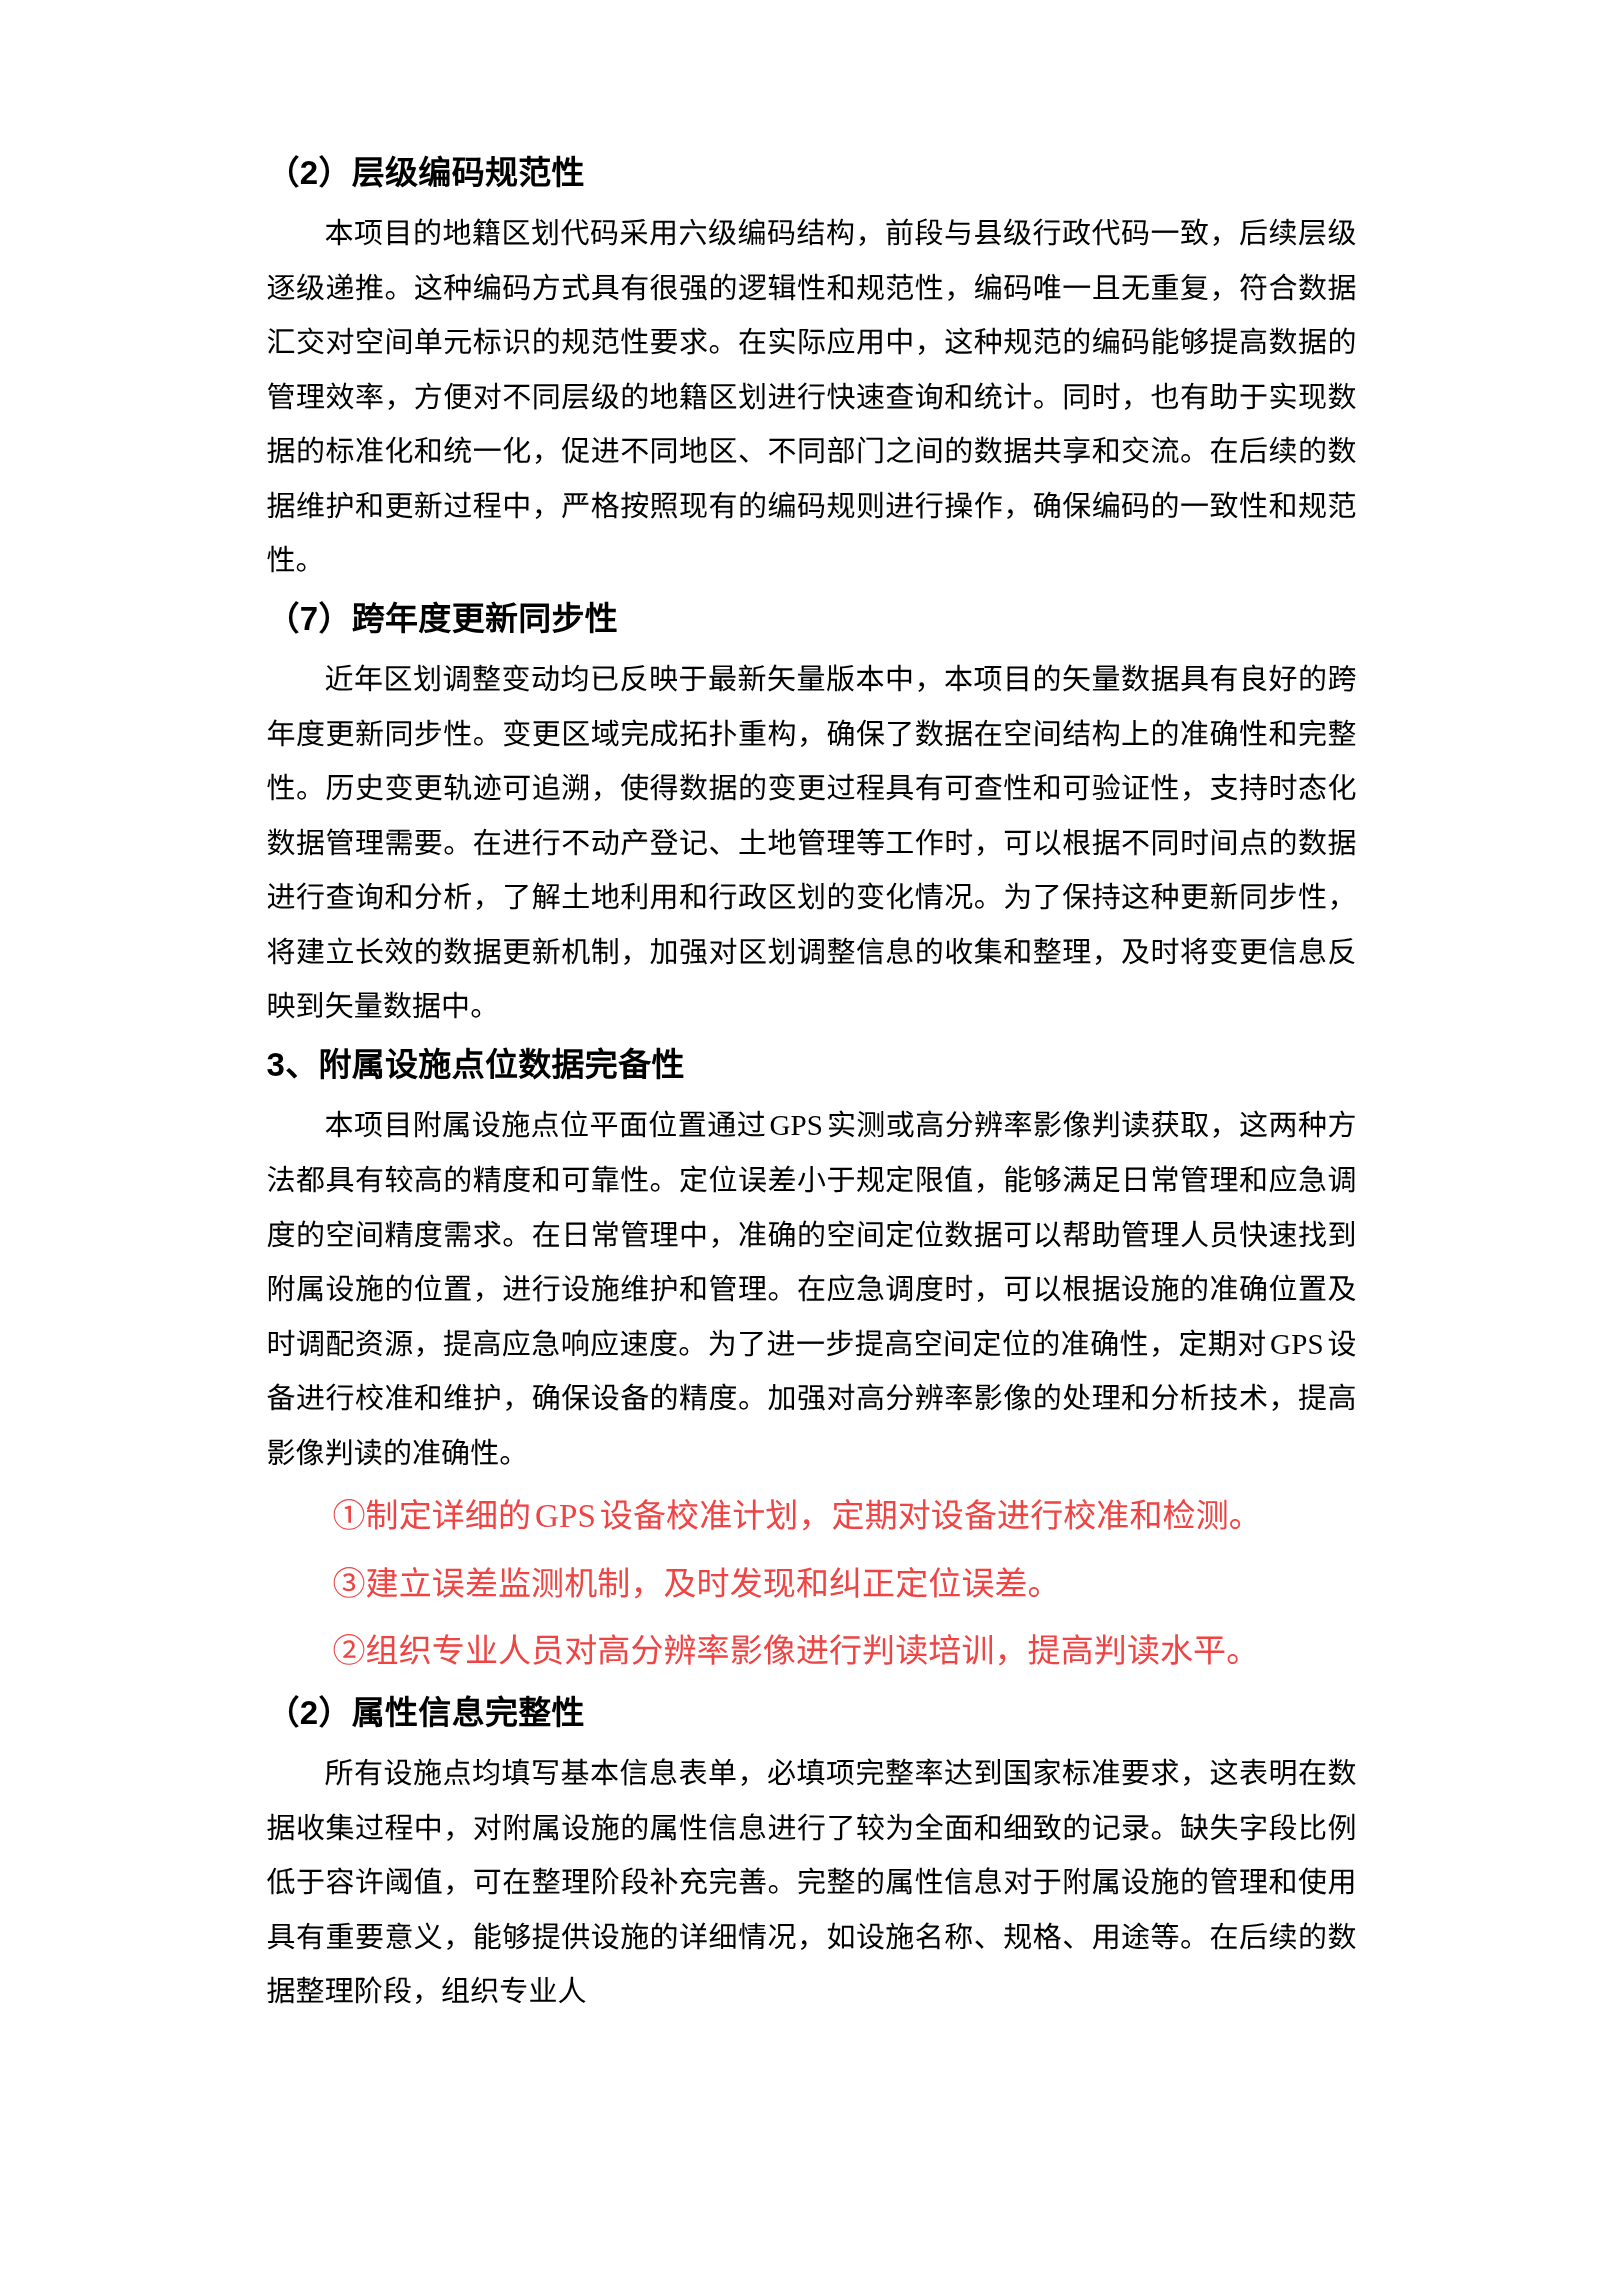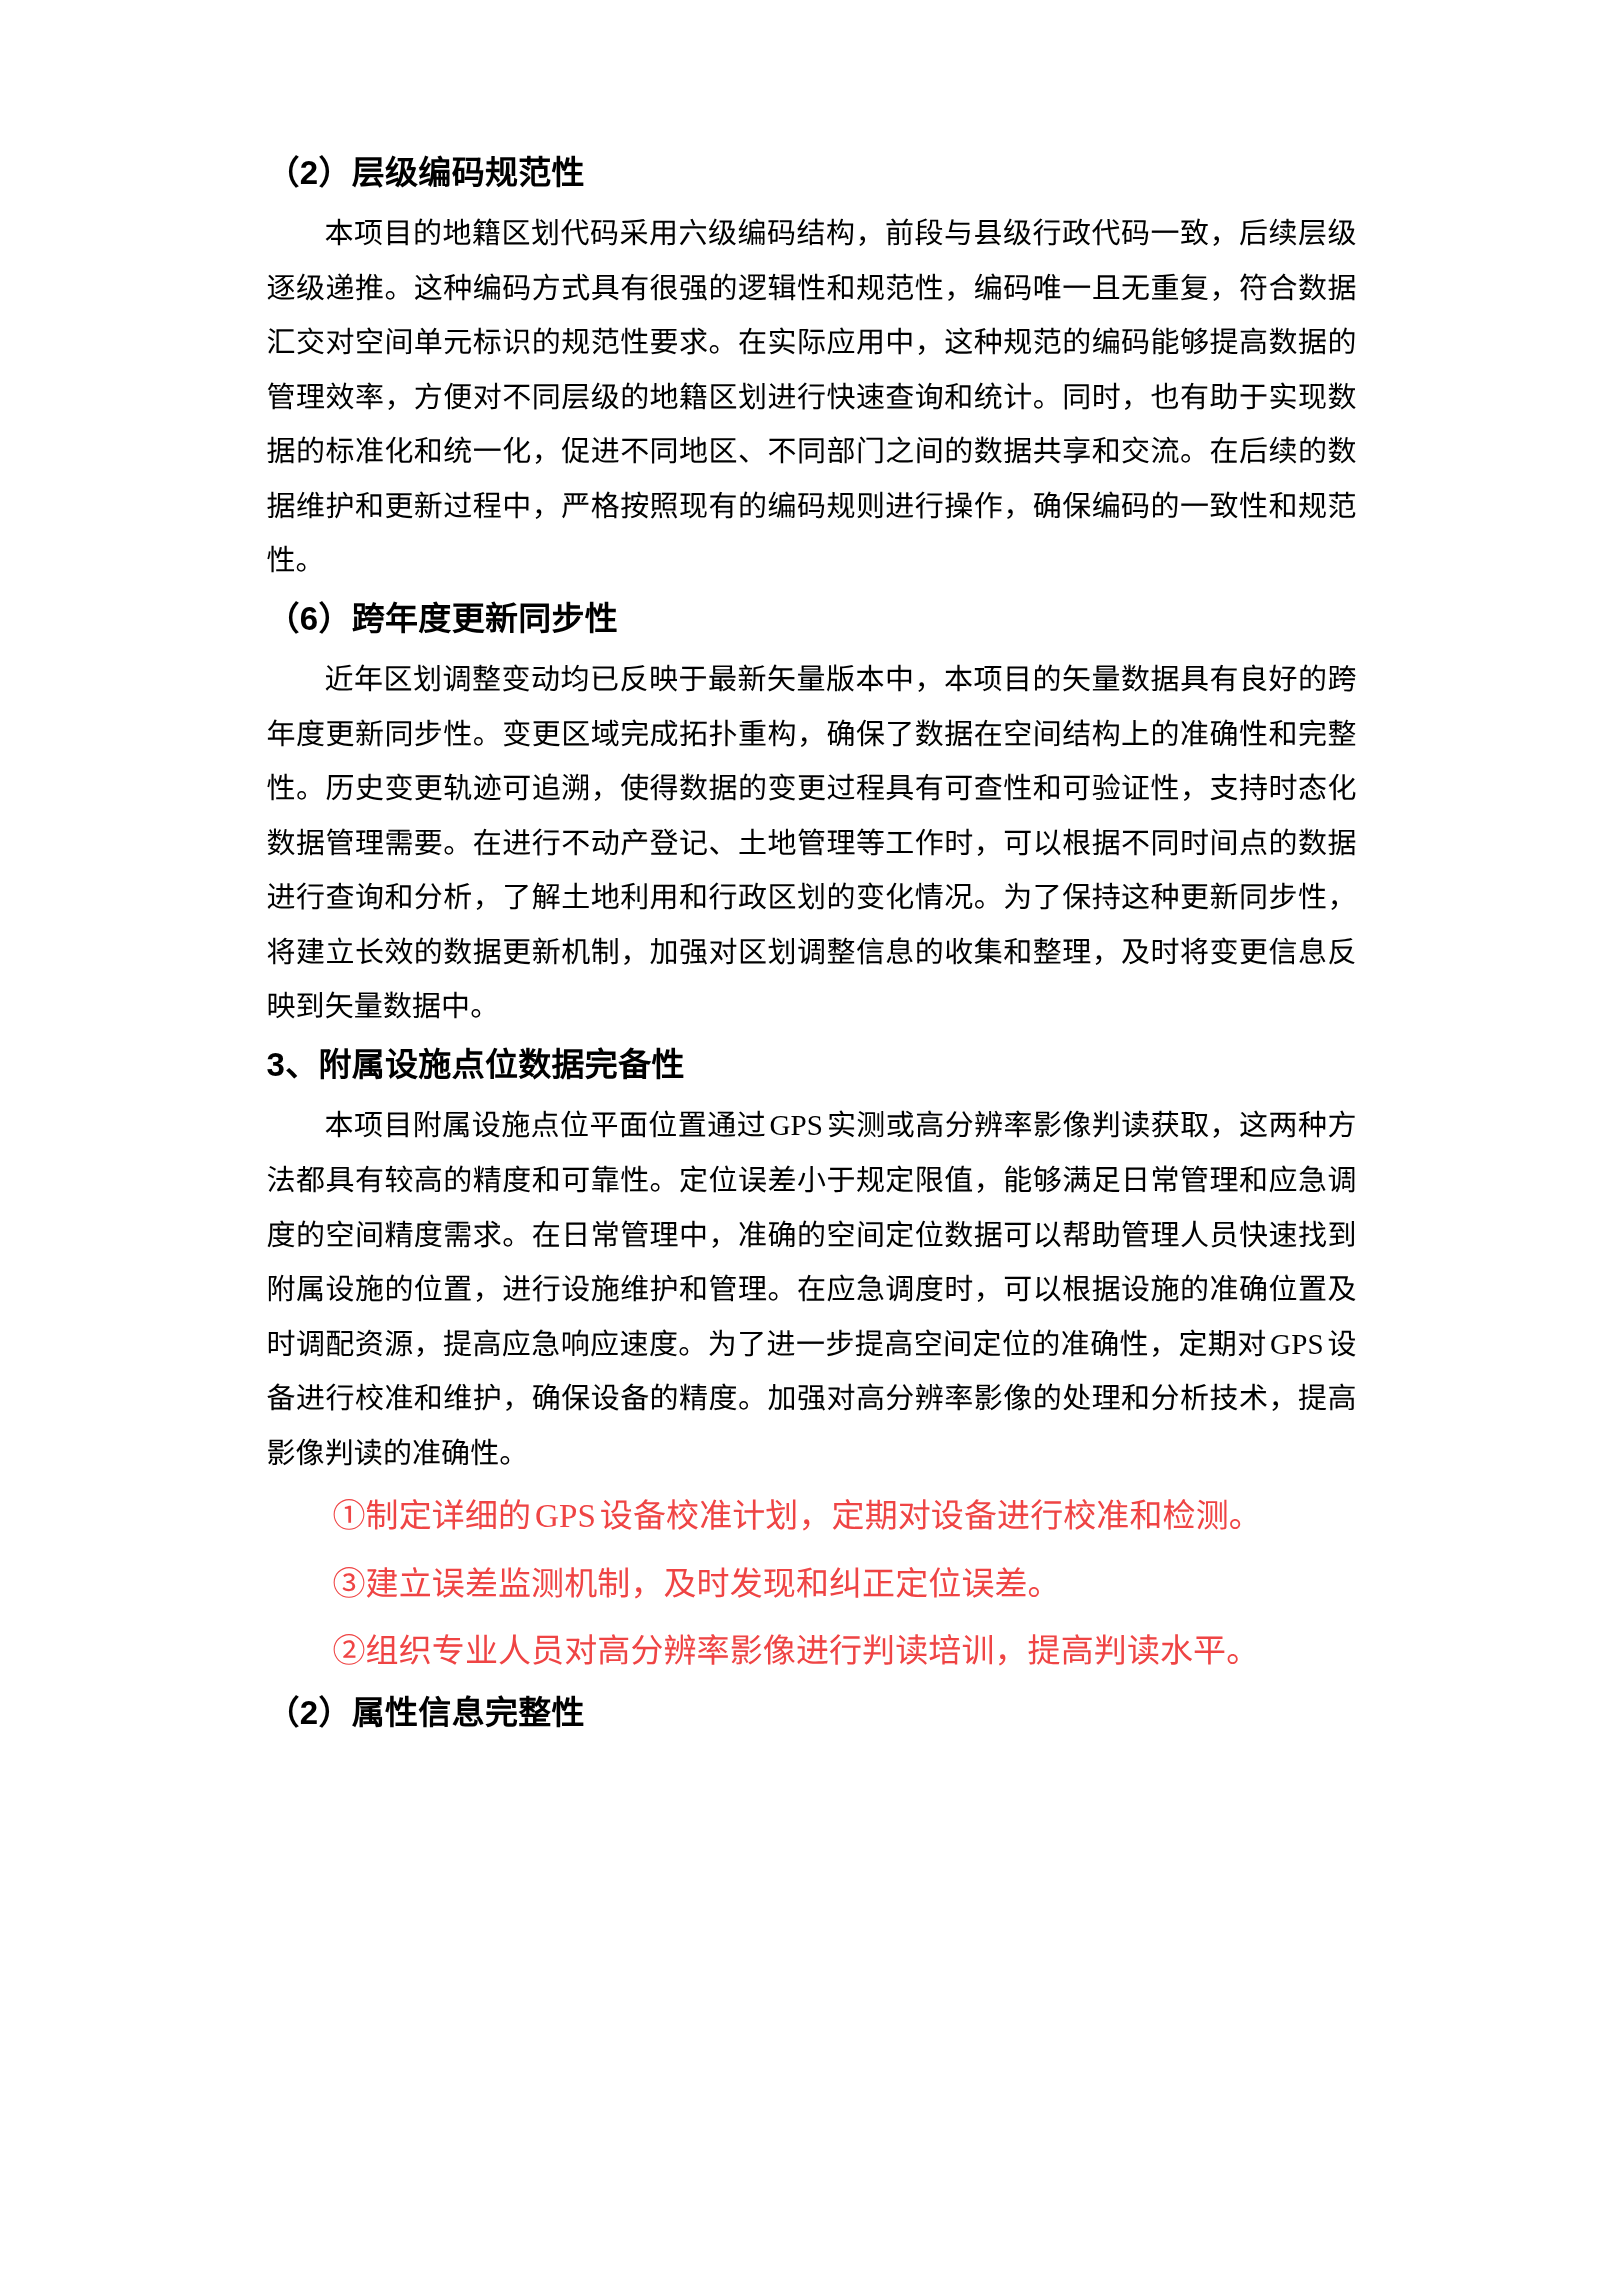--- a/index.html
+++ b/index.html
@@ -75,33 +75,34 @@
 </head>
 <body>
 
 <div class="page">
   <div class="content">
 
     <h3 class="heading sub">（2）层级编码规范性</h3>
 
     <p class="para">本项目的地籍区划代码采用六级编码结构，前段与县级行政代码一致，后续层级逐级递推。这种编码方式具有很强的逻辑性和规范性，编码唯一且无重复，符合数据汇交对空间单元标识的规范性要求。在实际应用中，这种规范的编码能够提高数据的管理效率，方便对不同层级的地籍区划进行快速查询和统计。同时，也有助于实现数据的标准化和统一化，促进不同地区、不同部门之间的数据共享和交流。在后续的数据维护和更新过程中，严格按照现有的编码规则进行操作，确保编码的一致性和规范性。</p>
 
-    <h3 class="heading sub">（6）跨年度更新同步性</h3>
+    <h3 class="heading sub">（7）跨年度更新同步性</h3>
 
     <p class="para">近年区划调整变动均已反映于最新矢量版本中，本项目的矢量数据具有良好的跨年度更新同步性。变更区域完成拓扑重构，确保了数据在空间结构上的准确性和完整性。历史变更轨迹可追溯，使得数据的变更过程具有可查性和可验证性，支持时态化数据管理需要。在进行不动产登记、土地管理等工作时，可以根据不同时间点的数据进行查询和分析，了解土地利用和行政区划的变化情况。为了保持这种更新同步性，将建立长效的数据更新机制，加强对区划调整信息的收集和整理，及时将变更信息反映到矢量数据中。</p>
 
     <h3 class="heading num">3、附属设施点位数据完备性</h3>
 
 
     <p class="para">本项目附属设施点位平面位置通过<span class="latin">GPS</span>实测或高分辨率影像判读获取，这两种方法都具有较高的精度和可靠性。定位误差小于规定限值，能够满足日常管理和应急调度的空间精度需求。在日常管理中，准确的空间定位数据可以帮助管理人员快速找到附属设施的位置，进行设施维护和管理。在应急调度时，可以根据设施的准确位置及时调配资源，提高应急响应速度。为了进一步提高空间定位的准确性，定期对<span class="latin">GPS</span>设备进行校准和维护，确保设备的精度。加强对高分辨率影像的处理和分析技术，提高影像判读的准确性。</p>
 
     <p class="listitem">①制定详细的<span class="latin">GPS</span>设备校准计划，定期对设备进行校准和检测。</p>
 
     <p class="listitem">③建立误差监测机制，及时发现和纠正定位误差。</p>
 
     <p class="listitem">②组织专业人员对高分辨率影像进行判读培训，提高判读水平。</p>
 
     <h3 class="heading sub">（2）属性信息完整性</h3>
 
+    <p class="para">所有设施点均填写基本信息表单，必填项完整率达到国家标准要求，这表明在数据收集过程中，对附属设施的属性信息进行了较为全面和细致的记录。缺失字段比例低于容许阈值，可在整理阶段补充完善。完整的属性信息对于附属设施的管理和使用具有重要意义，能够提供设施的详细情况，如设施名称、规格、用途等。在后续的数据整理阶段，组织专业人</p>
 
   </div>
 </div>
 
 
 </body></html>

